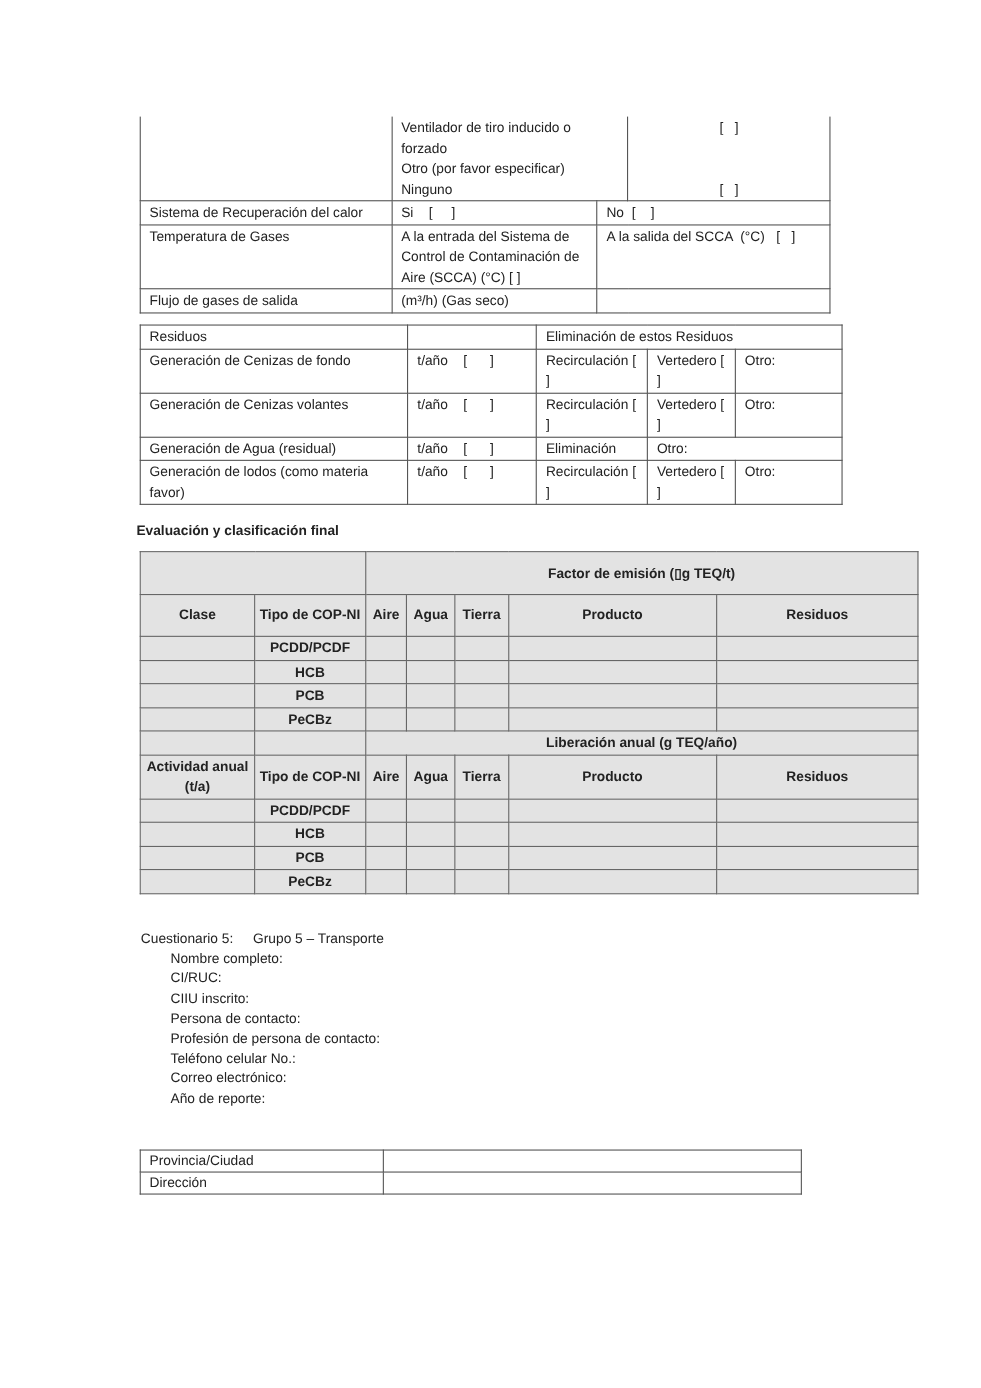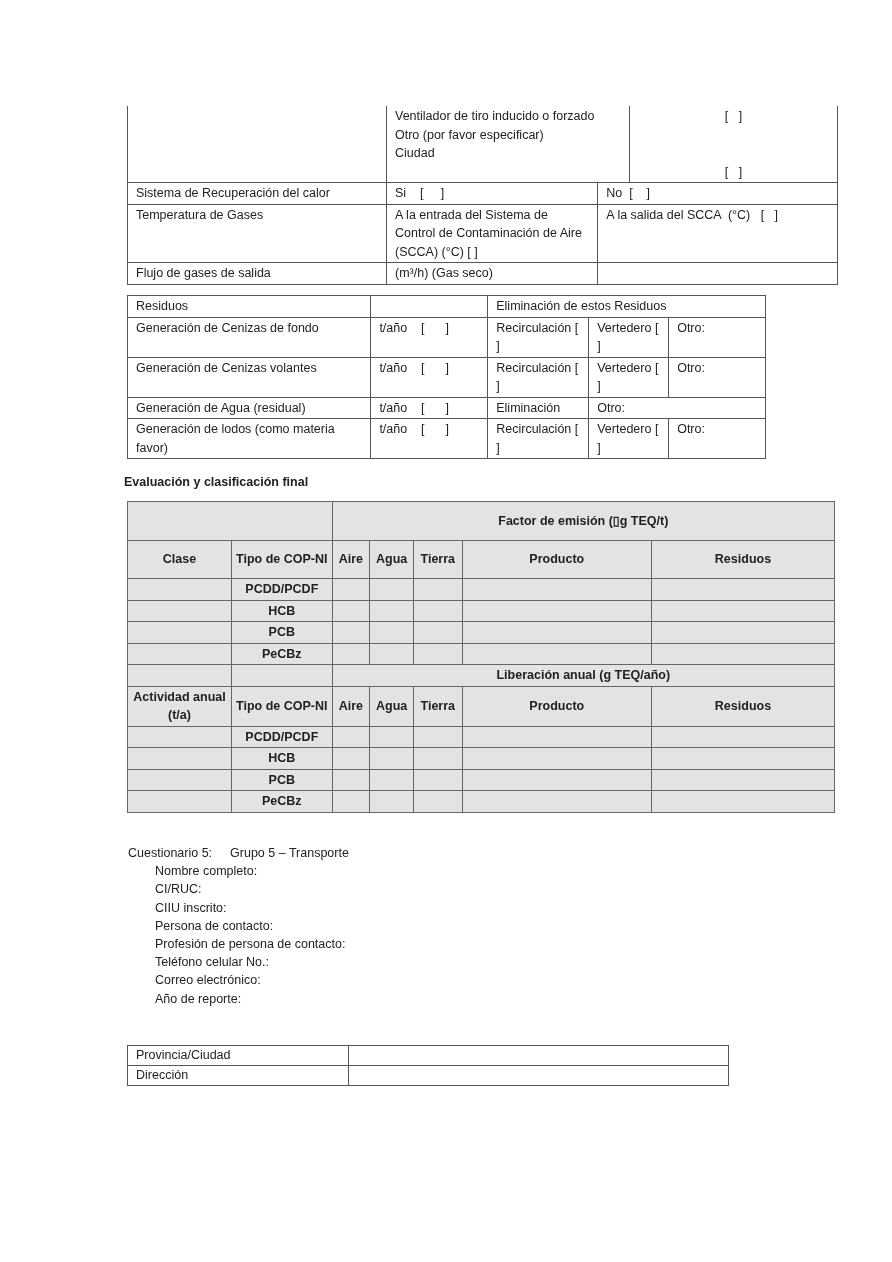--- a/index.html
+++ b/index.html
@@ -1,19 +1,19 @@
 <!DOCTYPE html>
 <html><head>
 <meta charset="utf-8">
 <style>
   html, body { margin:0; padding:0; background:#ffffff; }
   body { width:892px; height:1262px; position:relative; font-family:"Liberation Sans", sans-serif; color:#222; font-size:12.5px; }
   table { border-collapse:collapse; position:absolute; }
   td { border:1px solid #555; padding:1px 8px; vertical-align:top; line-height:18.5px; }
-  .t1 { left:127px; top:106px; width:711px; }
+  .t1 { left:127px; top:106px; width:628px; }
   .t1 .open-top td { border-top:none; }
   .t2 { left:127px; top:295px; width:639px; }
   .t3 { left:127px; top:501px; width:708px; }
   .t3 td { background:#e3e3e3; font-weight:bold; text-align:center; vertical-align:middle; padding:1px 4px; border-color:#666; }
   .t3 .hdr1 td { height:36px; }
   .t3 .hdr2 td { height:35px; }
   .t3 .row td { height:18px; }
   .t4 { left:127px; top:1045px; width:602px; }
   .t4 td { line-height:17px; }
   .section-title { position:absolute; left:124px; top:475px; font-weight:bold; font-size:12.5px; }
@@ -31,21 +31,21 @@
       <col style="width:186px">
       <col style="width:28px">
       <col style="width:183px">
     </colgroup>
   <tbody>
       <tr class="open-top">
     <td style="border-bottom:1px solid #555"></td>
     <td colspan="2" style="border-right:1px solid #555">
       <div>Ventilador de tiro inducido o forzado</div>
       <div>Otro (por favor especificar)</div>
-      <div>Ciudad</div>
+      <div>Ninguno</div>
     </td>
     <td class="center">
       <div style="white-space:pre">[   ]</div>
       <div style="height:37px"></div>
       <div style="white-space:pre">[   ]</div>
     </td>
   </tr>
   <tr>
     <td>Sistema de Recuperación del calor</td>
     <td style="white-space:pre">Si    [     ]</td>

